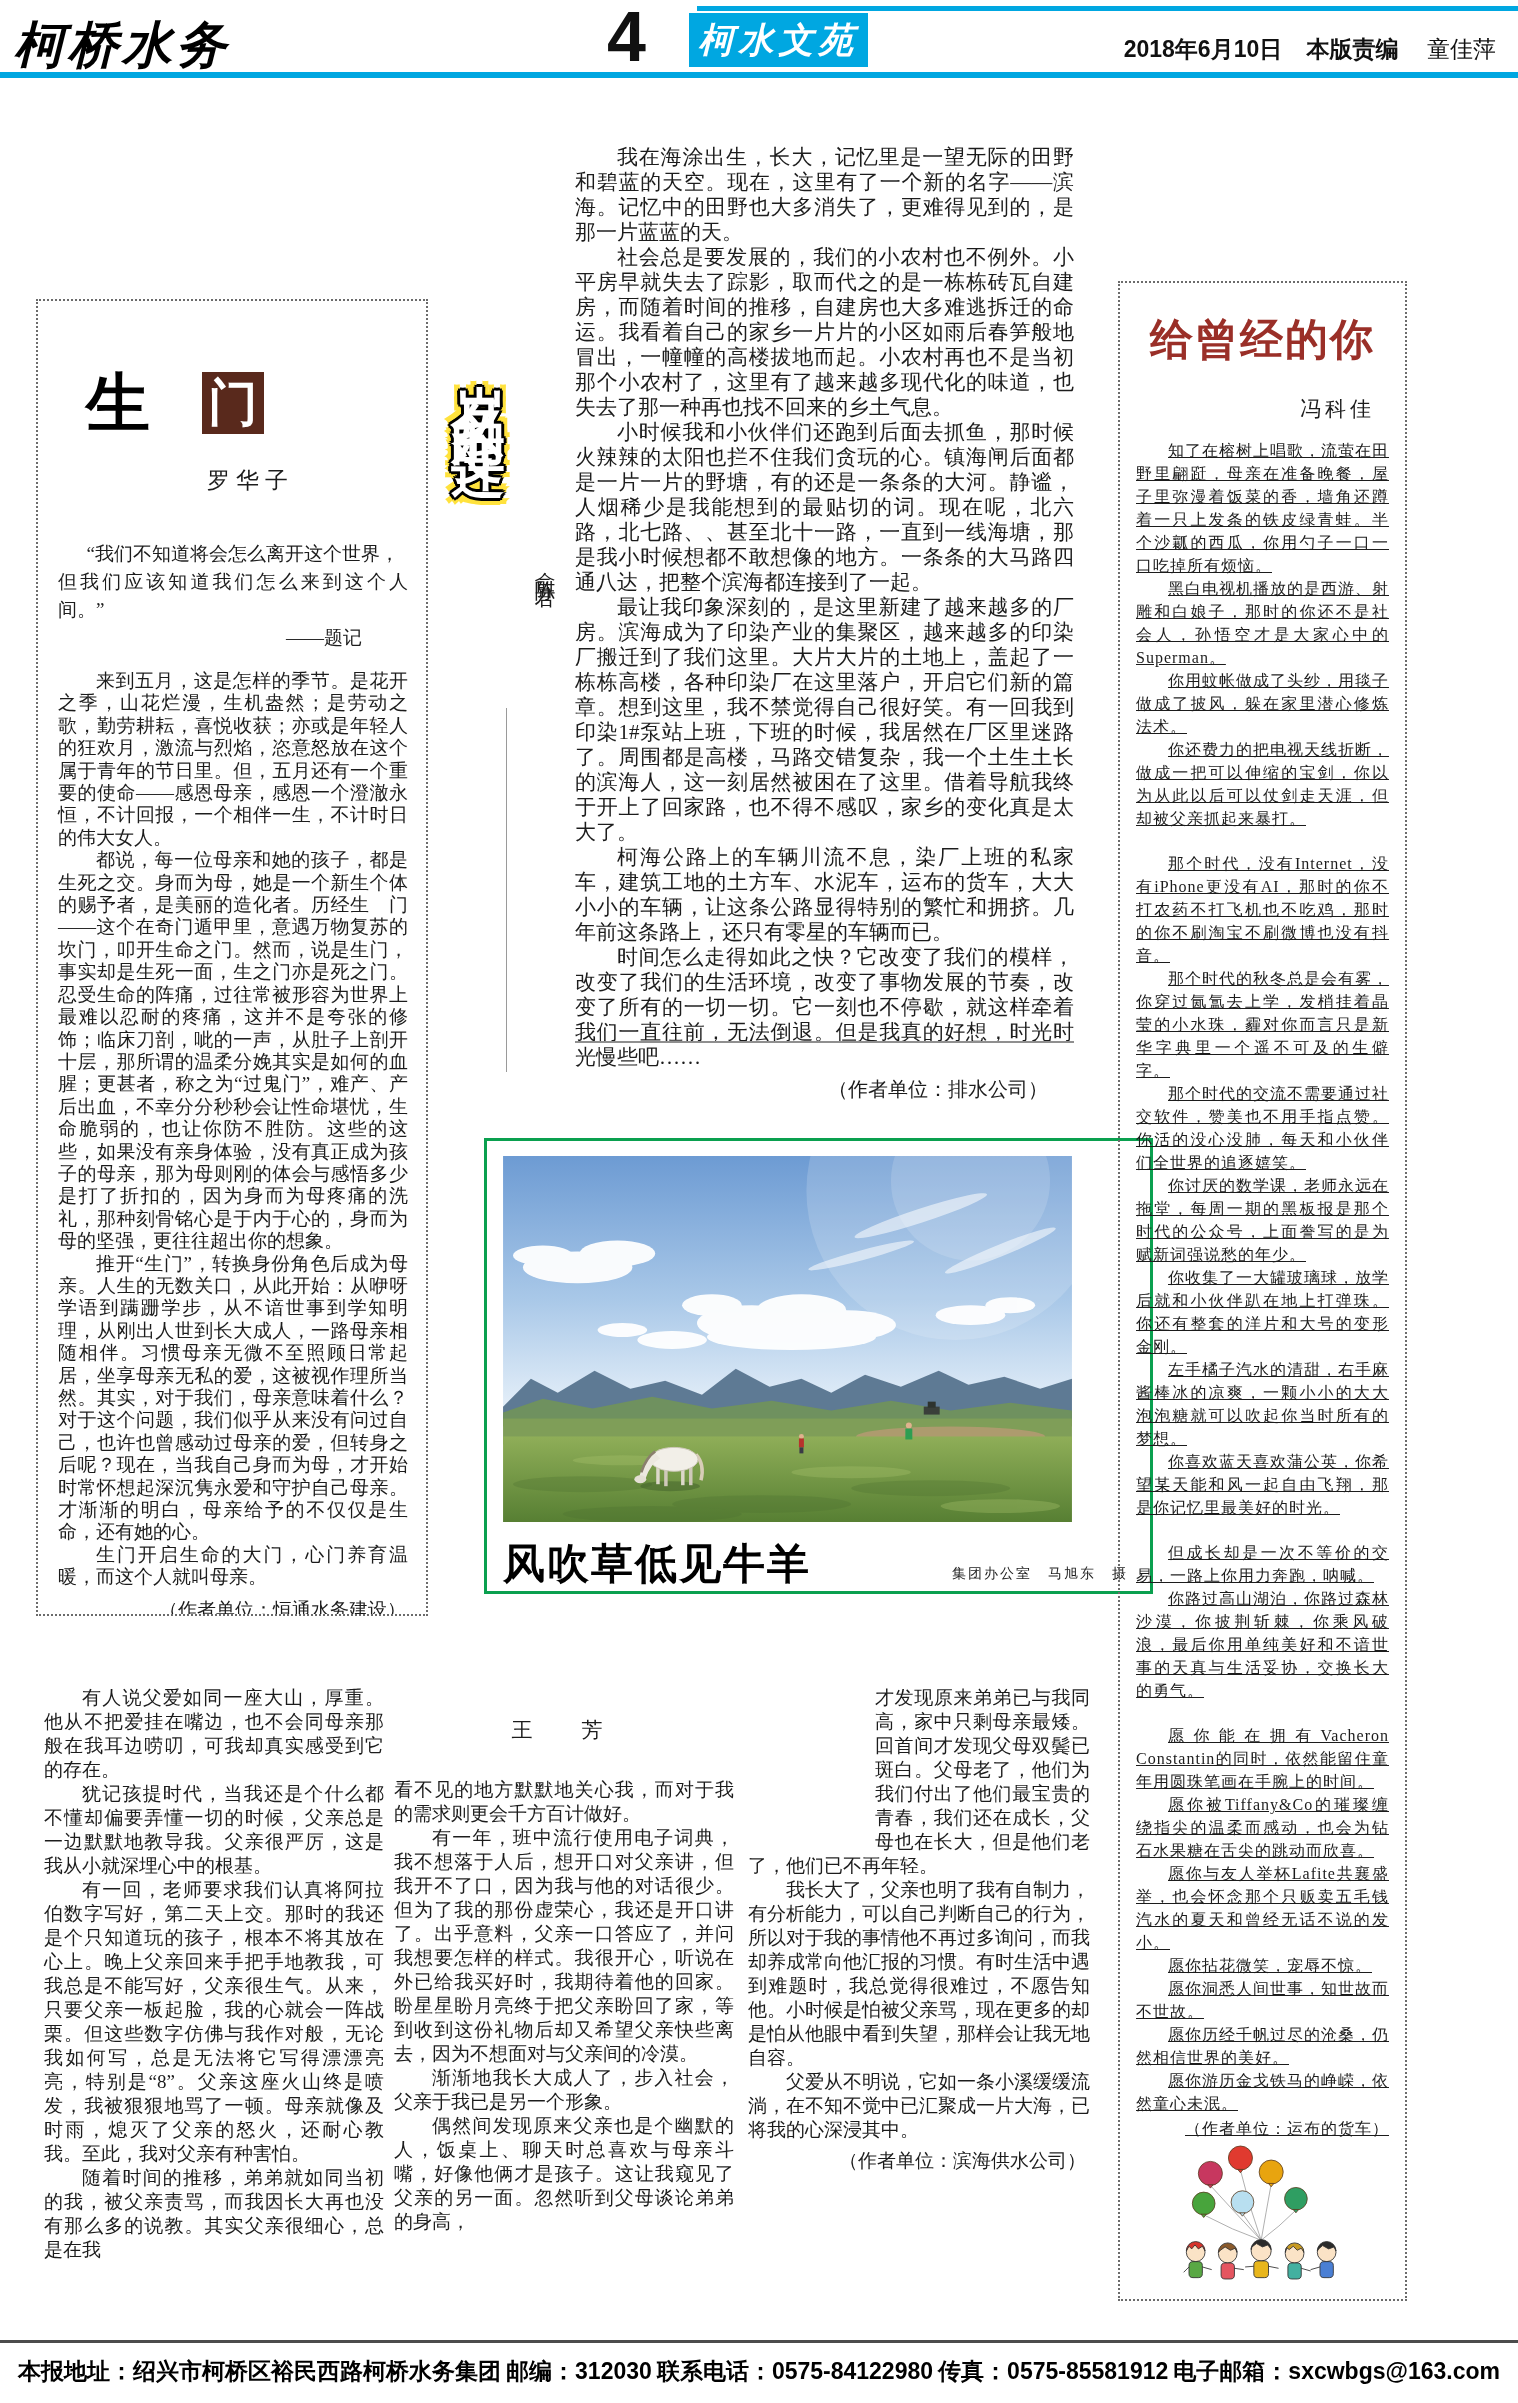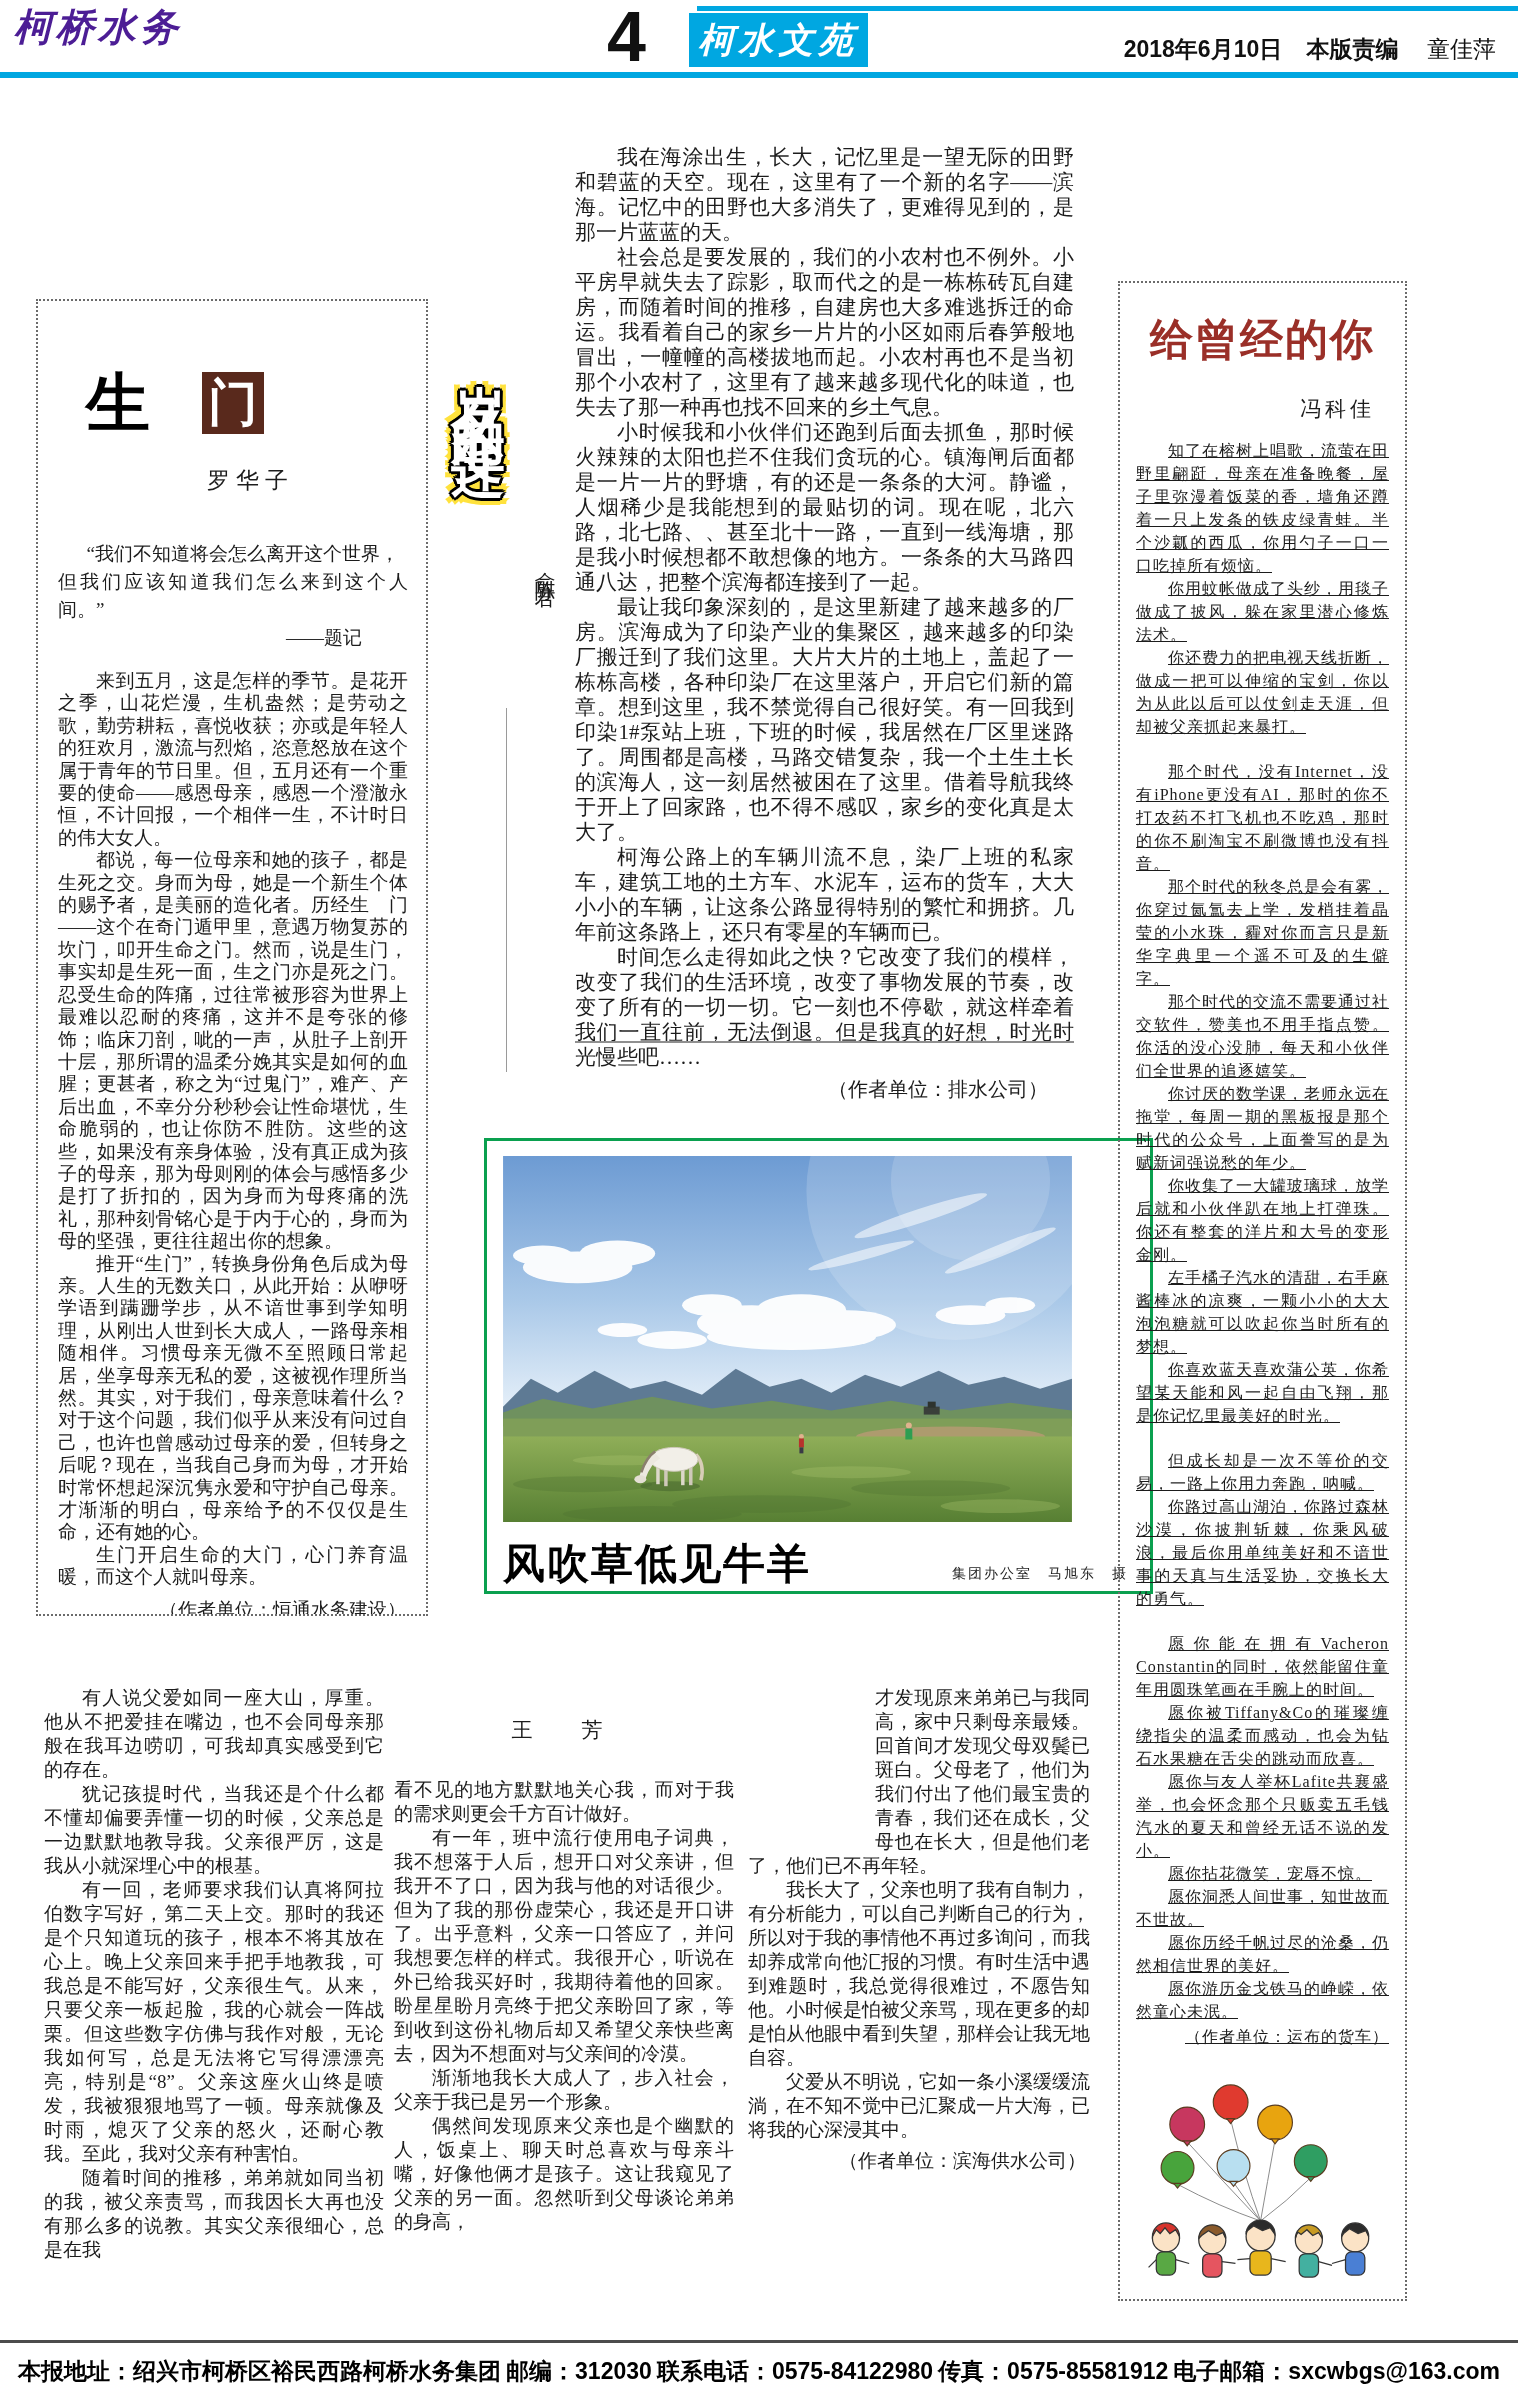--- a/index.html
+++ b/index.html
@@ -1,21 +1,21 @@
 <!DOCTYPE html>
 <html><head>
 <meta charset="utf-8">
 <style>
   html,body{margin:0;padding:0;background:#e8e8e8;}
   .page{position:relative;width:1518px;height:2404px;margin:0 auto;background:#ffffff;
         font-family:"Liberation Serif","DejaVu Serif",serif;color:#1c1c1c;overflow:hidden;}
 
   
-  .hdr-logo{position:absolute;left:14px;top:2px;font-size:38px;font-weight:bold;font-style:italic;
-            color:#4c1d95;font-family:"Liberation Serif",serif;letter-spacing:4px;}
+  .hdr-logo{position:absolute;left:14px;top:12px;font-size:50px;font-weight:bold;font-style:italic;
+            color:#000000;font-family:"Liberation Serif",serif;letter-spacing:4px;}
   .hdr-rule-top{position:absolute;left:697px;top:6px;width:822px;height:5px;background:#00a7e1;}
   .hdr-num{position:absolute;left:607px;top:2px;font-size:70px;font-weight:900;
            font-family:"Liberation Sans",sans-serif;color:#111;line-height:70px;}
   .hdr-box{position:absolute;left:689px;top:13px;width:179px;height:54px;background:#00a7e1;
            display:flex;align-items:center;justify-content:center;}
   .hdr-box span{color:#fff;font-size:35px;font-weight:bold;font-style:italic;letter-spacing:5px;
            font-family:"Liberation Serif",serif;}
   .hdr-date{position:absolute;right:22px;top:34px;font-size:23px;font-weight:bold;
             font-family:"Liberation Sans",sans-serif;color:#111;}
   .hdr-date .ed-name{font-family:Liberation Serif, serif;font-weight:normal;margin-left:22px;}
@@ -245,20 +245,21 @@
     <p>我长大了，父亲也明了我有自制力，有分析能力，可以自己判断自己的行为，所以对于我的事情他不再过多询问，而我却养成常向他汇报的习惯。有时生活中遇到难题时，我总觉得很难过，不愿告知他。小时候是怕被父亲骂，现在更多的却是怕从他眼中看到失望，那样会让我无地自容。</p>
     <p>父爱从不明说，它如一条小溪缓缓流淌，在不知不觉中已汇聚成一片大海，已将我的心深浸其中。</p>
     <div class="fa-sig">（作者单位：滨海供水公司）</div>
   </div>
 
   <div class="gift-box">
     <div class="gift-title">给曾经的你</div>
     <div class="gift-author">冯科佳</div>
     <div class="gift-text">
       <p>知了在榕树上唱歌，流萤在田野里翩跹，母亲在准备晚餐，屋子里弥漫着饭菜的香，墙角还蹲着一只上发条的铁皮绿青蛙。半个沙瓤的西瓜，你用勺子一口一口吃掉所有烦恼。</p>
+      <p>黑白电视机播放的是西游、射雕和白娘子，那时的你还不是社会人，孙悟空才是大家心中的Superman。</p>
       <p>你用蚊帐做成了头纱，用毯子做成了披风，躲在家里潜心修炼法术。</p>
       <p>你还费力的把电视天线折断，做成一把可以伸缩的宝剑，你以为从此以后可以仗剑走天涯，但却被父亲抓起来暴打。</p>
       <p class="gap">那个时代，没有Internet，没有iPhone更没有AI，那时的你不打农药不打飞机也不吃鸡，那时的你不刷淘宝不刷微博也没有抖音。</p>
       <p>那个时代的秋冬总是会有雾，你穿过氤氲去上学，发梢挂着晶莹的小水珠，霾对你而言只是新华字典里一个遥不可及的生僻字。</p>
       <p>那个时代的交流不需要通过社交软件，赞美也不用手指点赞。你活的没心没肺，每天和小伙伴们全世界的追逐嬉笑。</p>
       <p>你讨厌的数学课，老师永远在拖堂，每周一期的黑板报是那个时代的公众号，上面誊写的是为赋新词强说愁的年少。</p>
       <p>你收集了一大罐玻璃球，放学后就和小伙伴趴在地上打弹珠。你还有整套的洋片和大号的变形金刚。</p>
       <p>左手橘子汽水的清甜，右手麻酱棒冰的凉爽，一颗小小的大大泡泡糖就可以吹起你当时所有的梦想。</p>
       <p>你喜欢蓝天喜欢蒲公英，你希望某天能和风一起自由飞翔，那是你记忆里最美好的时光。</p>
       <p class="gap">但成长却是一次不等价的交易，一路上你用力奔跑，呐喊。</p>

